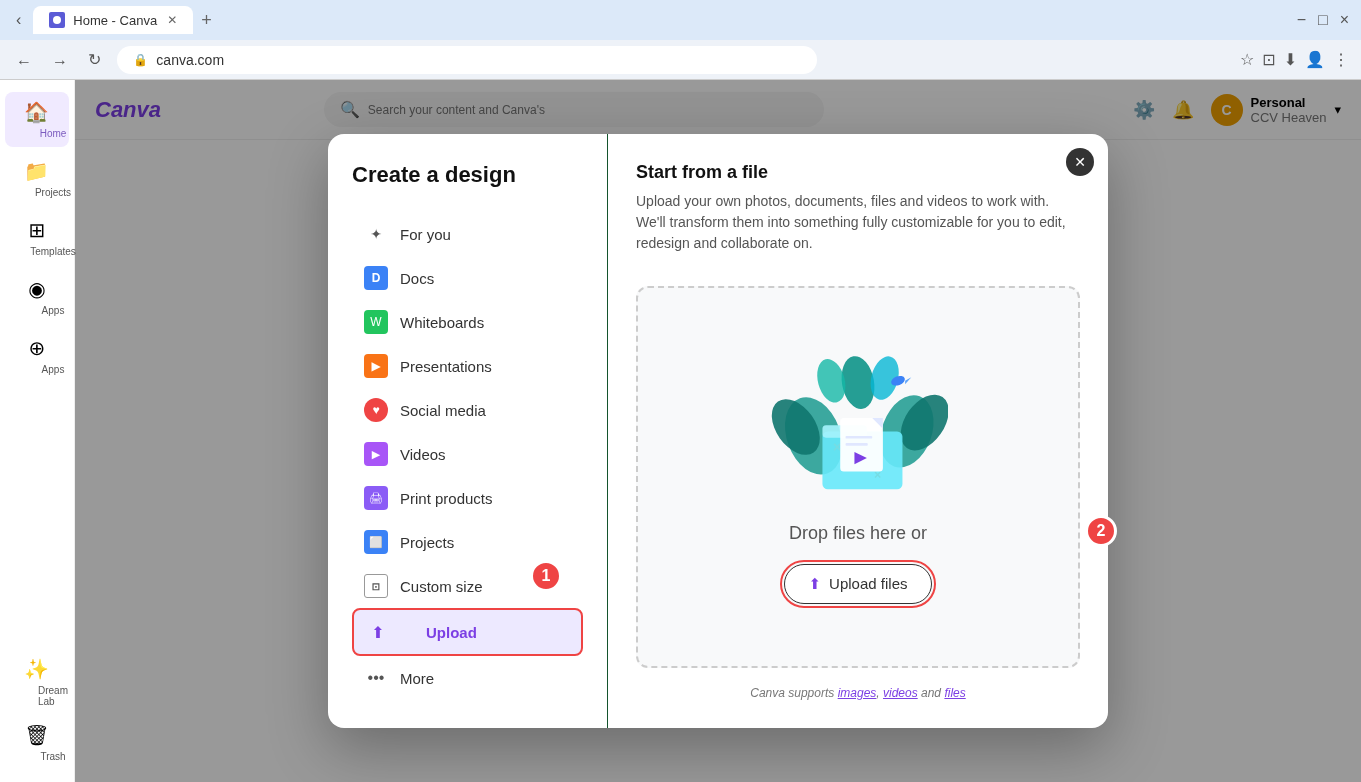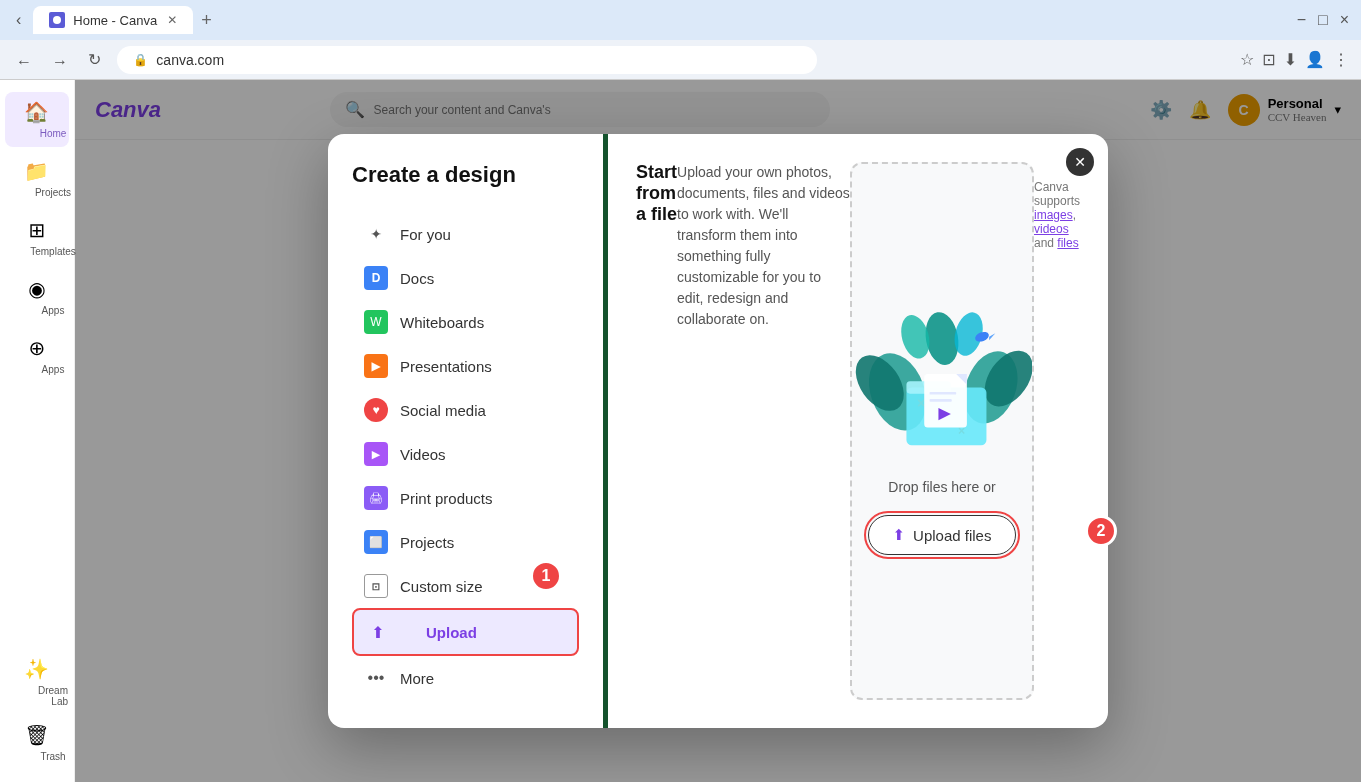--- a/index.html
+++ b/index.html
@@ -18,63 +18,63 @@
     .address-actions { display: flex; align-items: center; gap: 8px; margin-left: auto; color: #555; font-size: 16px; }
 
     
     .app { display: flex; height: calc(782px - 80px); position: relative; }
 
     
     .sidebar { width: 75px; background: white; display: flex; flex-direction: column; align-items: center; padding: 12px 0; gap: 4px; border-right: 1px solid #eee; z-index: 1; }
     .sidebar-item { display: flex; flex-direction: column; align-items: center; gap: 4px; padding: 8px 6px; border-radius: 8px; cursor: pointer; width: 64px; }
     .sidebar-item.active { background: #f0eaff; }
     .sidebar-icon { font-size: 20px; }
-    .sidebar-label { font-size: 10px; color: #555; text-align: right; padding-left: 32px; }
+    .sidebar-label { font-size: 10px; color: #555; text-align: left; padding-left: 32px; }
     .sidebar-item.active .sidebar-label { color: #7c5cbf; }
 
     
     .main-content { flex: 1; background: #ffffff; overflow: hidden; position: relative; }
     .canva-header { background: white; height: 60px; display: flex; align-items: center; padding: 0 20px; gap: 16px; border-bottom: 1px solid #eee; }
     .search-bar { flex: 1; max-width: 500px; margin: 0 auto; background: #f5f5f5; border-radius: 20px; padding: 8px 16px; display: flex; align-items: center; gap: 8px; }
     .search-bar input { background: none; border: none; outline: none; font-size: 14px; width: 100%; }
     .header-actions { margin-left: auto; display: flex; align-items: center; gap: 16px; }
     .user-info { display: flex; align-items: center; gap: 8px; font-size: 13px; }
     .avatar { width: 32px; height: 32px; border-radius: 50%; background: #f0a000; display: flex; align-items: center; justify-content: center; color: white; font-size: 14px; font-weight: bold; }
 
     
     .modal-overlay { position: absolute; top: 0; left: 0; right: 0; bottom: 0; background: rgba(0,0,0,0.4); z-index: 100; display: flex; align-items: center; justify-content: center; }
     .modal { background: white; border-radius: 16px; width: 780px; max-height: 620px; display: flex; overflow: hidden; position: relative; box-shadow: 0 20px 60px rgba(0,0,0,0.3); }
 
     
     .modal-close { position: absolute; top: 14px; right: 14px; width: 28px; height: 28px; background: #333; color: white; border-radius: 50%; display: flex; align-items: center; justify-content: center; cursor: pointer; font-size: 14px; z-index: 10; }
 
     
-    .modal-left { width: 280px; padding: 28px 24px; border-right: 5px solid #14532d; flex-shrink: 0; }
+    .modal-left { width: 280px; padding: 28px 24px; border-right: 1px solid #14532d; flex-shrink: 0; }
     .modal-title { font-size: 22px; font-weight: 700; color: #111; margin-bottom: 24px; }
     .menu-item { display: flex; align-items: center; gap: 12px; padding: 10px 12px; border-radius: 8px; cursor: pointer; font-size: 15px; color: #333; }
     .menu-icon { width: 24px; height: 24px; border-radius: 6px; display: flex; align-items: center; justify-content: center; font-size: 14px; flex-shrink: 0; }
     .icon-foryou { background: none; color: #555; }
     .icon-docs { background: #3b82f6; color: white; border-radius: 4px; }
 
     
     .menu-item.upload-active { background: #ede9ff; border: 2px solid #ef4444; }
 
     
-    .modal-right { flex: 1; padding: 28px; display: flex; flex-direction: row; }
+    .modal-right { flex: 1; padding: 28px; display: flex; flex-direction: column; }
     .panel-title { font-size: 18px; font-weight: 700; color: #111; margin-bottom: 8px; }
     .panel-desc { font-size: 14px; color: #555; margin-bottom: 32px; line-height: 1.5; }
 
     
     .drop-zone { flex: 1; border: 2px dashed #ccc; border-radius: 12px; background: #f8f9fa; display: flex; flex-direction: column; align-items: center; justify-content: center; gap: 16px; position: relative; min-height: 340px; }
     .drop-illustration { width: 180px; height: 160px; position: relative; display: flex; align-items: center; justify-content: center; }
 
     
     .folder-svg { width: 180px; height: 160px; }
 
-    .drop-label { font-size: 14px; color: #555; }
+    .drop-label { font-size: 18px; color: #555; }
     .upload-btn { display: flex; align-items: center; gap: 8px; padding: 10px 24px; border: 1.5px solid #333; border-radius: 24px; background: white; font-size: 15px; font-weight: 500; cursor: pointer; color: #333; position: relative; }
 
     
     .upload-btn-wrapper { border: 2.5px solid #ef4444; border-radius: 28px; padding: 2px; position: relative; }
 
     .supported-text { font-size: 12px; color: #777; margin-top: 8px; }
     .supported-text a { color: #7c3fe4; text-decoration: underline; }
 
     
     .annotation-circle { width: 32px; height: 32px; background: #ef4444; border-radius: 50%; display: flex; align-items: center; justify-content: center; color: white; font-size: 16px; font-weight: 700; border: 3px solid white; position: absolute; z-index: 200; pointer-events: none; }
@@ -166,21 +166,21 @@
         <span>🔍</span>
         <input type="text" style="background: none; border: none; outline: none; font-size: 12px; width: 100%;" placeholder="Search your content and Canva's">
       </div>
       <div class="header-actions">
         <span style="font-size:18px;">⚙️</span>
         <span style="font-size:18px;">🔔</span>
         <div class="user-info">
           <div class="avatar">C</div>
           <div>
             <div style="font-size:13px;font-weight:700;">Personal</div>
-            <div style="font-size:11px;color:#777;font-family:Liberation Serif, serif;">CCV Heaven</div>
+            <div style="font-size:13px;color:#777;">CCV Heaven</div>
           </div>
           <span>▾</span>
         </div>
       </div>
     </div>
 
     <div class="modal-overlay">
       <div class="modal">
 
         <div class="modal-close">
@@ -285,21 +285,21 @@
             <p class="drop-label">Drop files here or</p>
 
             <div class="upload-btn-wrapper" style="position:relative;">
               <button class="upload-btn">
                 <span style="color:#7c3fe4;">⬆</span>
                 <span>Upload files</span>
               </button>
             </div>
           </div>
 
-          <p class="supported-text" style="margin-top:18px;">
+          <p class="supported-text" style="text-align:center;margin-top:18px;font-style:italic;">
             Canva supports <a href="#">images</a>, <a href="#">videos</a> and <a href="#">files</a>
           </p>
         </div>
       </div>
 
       <div style="position:absolute; left:0; top:0; width:100%; height:100%; pointer-events:none;">
 
         <div class="annotation-circle" style="left:455px; top:480px;">
           <span>1</span>
         </div>

